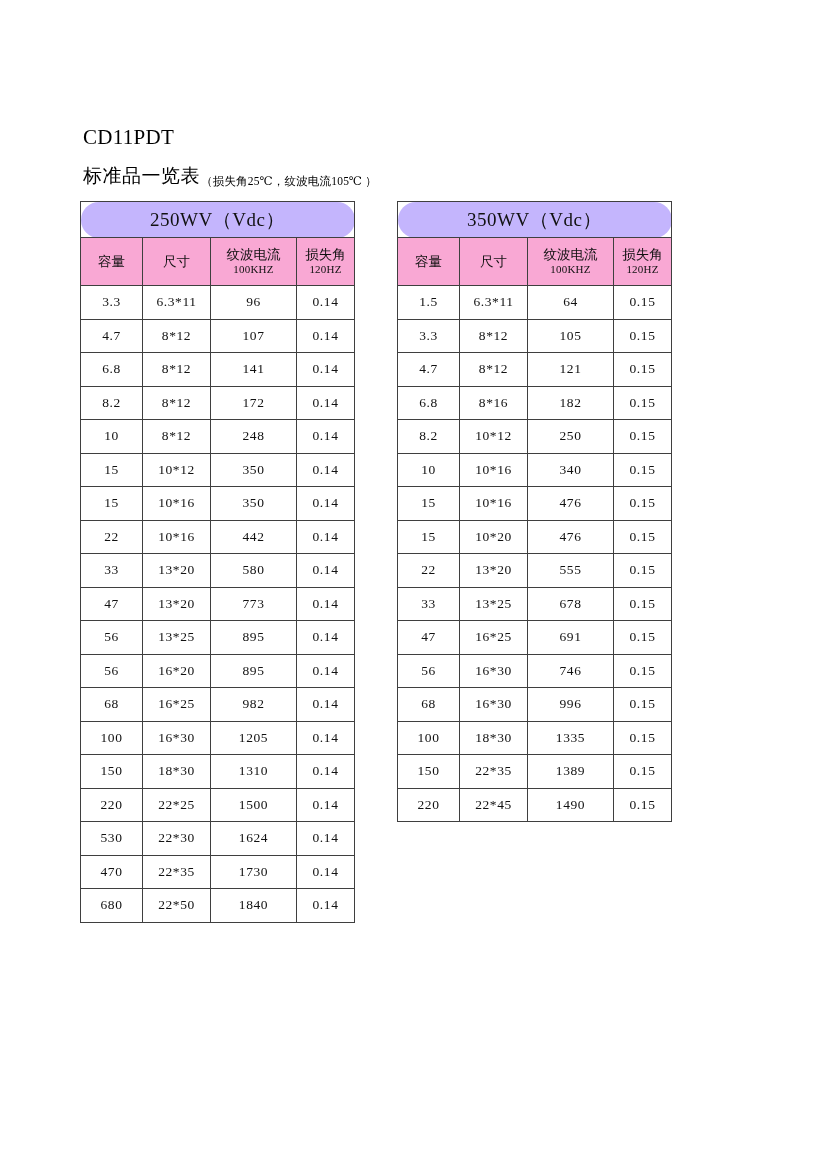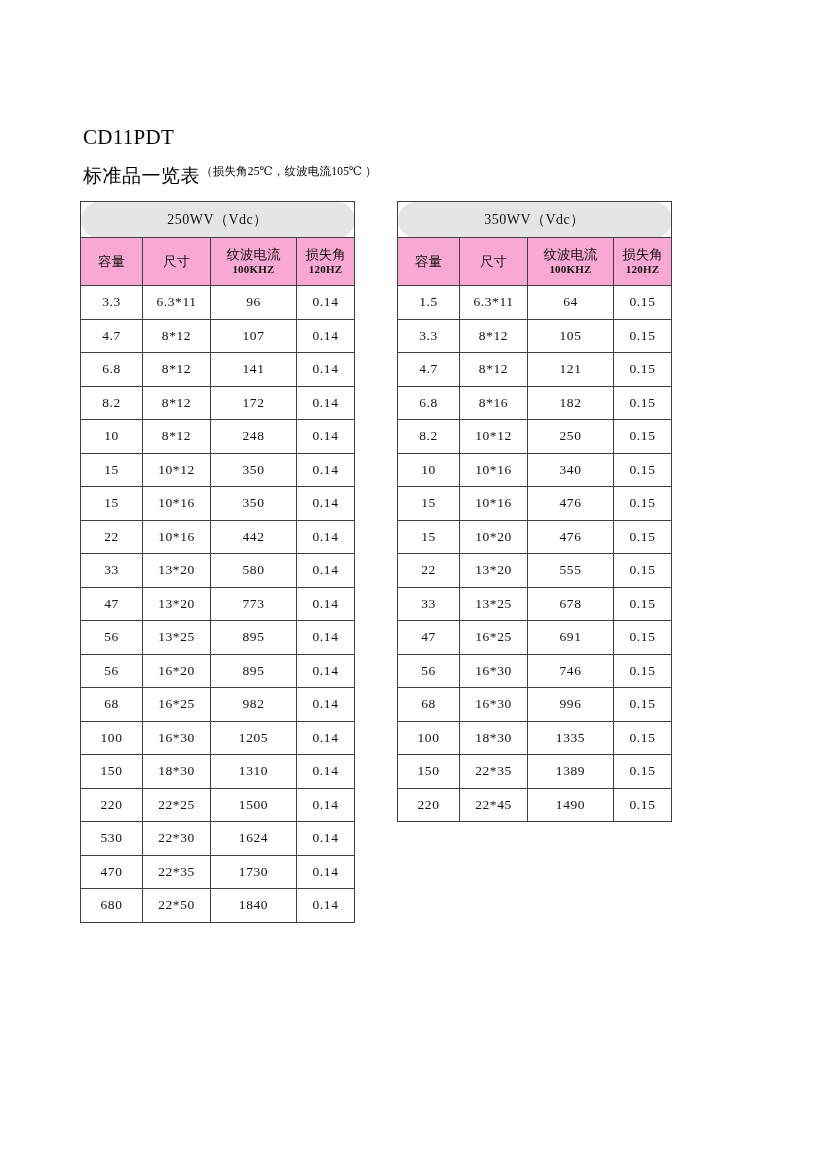--- a/index.html
+++ b/index.html
@@ -32,21 +32,21 @@
     letter-spacing: 0.3px;
     white-space: nowrap;
     text-align: right;
   }
 
   .subtitle-row {
     position: absolute;
     left: 83px;
     top: 164px;
     display: flex;
-    align-items: flex-start;
+    align-items: flex-end;
     white-space: nowrap;
   }
   .subtitle-main {
     font-size: 19px;
     line-height: 24px;
     letter-spacing: 0.5px;
   }
   .subtitle-note {
     font-size: 11.5px;
     line-height: 14px;
@@ -66,39 +66,38 @@
     border: 1px solid #3f3f3f;
     padding: 0;
     text-align: center;
     vertical-align: middle;
     font-weight: normal;
     font-size: 13px;
     color: #111111;
   }
 
   .tbl .band {
-    background: #e5e5e5;
+    background: #c4b5fd;
     height: 35px;
-    font-size: 14px;
+    font-size: 19px;
     letter-spacing: 0.5px;
     border-radius: 18px;
   }
 
   .tbl .hcell {
     background: #f9a8d4;
     height: 47px;
     font-size: 13.5px;
     line-height: 16px;
   }
   .tbl .hcell .sub {
     display: block;
     font-size: 11px;
     line-height: 13px;
     letter-spacing: 0.2px;
-    font-weight: bold;
   }
 
   .tbl .dcell {
     background: #ffffff;
     height: 32.5px;
     font-size: 13.5px;
     letter-spacing: 0.6px;
   }
 
   .col-cap { width: 62px; }

